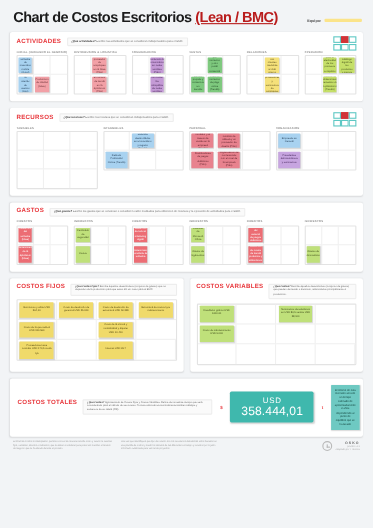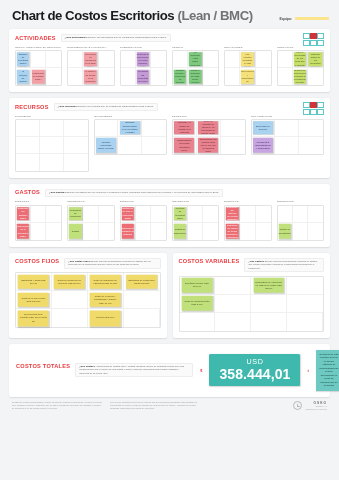--- a/index.html
+++ b/index.html
@@ -8,21 +8,21 @@
     font-family:"Liberation Sans", sans-serif;
     background:#f2f4f6;
     color:#2a2a2a;
     -webkit-font-smoothing:antialiased;
   }
   .page{ position:relative; width:339px; height:480px; padding:0 9px; }
 
   
   .topbar{ display:flex; align-items:flex-end; justify-content:space-between; padding:9px 1px 7px 3px; }
   .title{ font-size:13.2px; font-weight:bold; letter-spacing:-0.45px; color:#1b1b1b; line-height:1; }
-  .title .accent{ color:#737373; }
+  .title .accent{ color:#b91c1c;text-decoration:underline; }
   .equipo{ display:flex; align-items:baseline; gap:3px; padding-bottom:1px; }
   .equipo-lbl{ font-size:3.4px; font-weight:bold; color:#4a4a4a; }
   .equipo-val{ width:34px; height:3.2px; background:#fbe48a; border-radius:1px; }
 
   
   .card{ background:#ffffff; border-radius:2px; box-shadow:0 0.5px 1.4px rgba(0,0,0,.10); margin-bottom:6px; padding:5px 6px 6px 6px; position:relative; }
   .sec-head{ display:flex; align-items:flex-start; gap:5px; margin-bottom:3.5px; }
   .sec-title{ font-size:5.6px; font-weight:bold; color:#e8383d; letter-spacing:0.25px; white-space:nowrap; padding-top:0.5px; }
   .sec-hint{ background:#fafafa; border:0.4px solid #ededed; border-radius:1px; padding:1.2px 3px; font-size:2.5px; line-height:1.45; color:#6d6d6d; max-width:205px; }
   .sec-hint b{ color:#3a3a3a; font-style:italic; }
@@ -69,21 +69,21 @@
   .pairrow > .card{ flex:1; margin-bottom:0; min-width:0; }
   .sec-hint.sm{ font-size:2.3px; max-width:118px; }
 
   
   .totals{ background:#fff; border-radius:2px; box-shadow:0 0.5px 1.4px rgba(0,0,0,.10); padding:6px 7px; display:flex; align-items:center; gap:7px; min-height:38px; }
   .tot-left{ display:flex; align-items:flex-start; gap:5px; flex:0 0 auto; }
   .tot-mid{ flex:1; display:flex; align-items:center; justify-content:center; gap:7px; }
   .brk{ font-size:4px; font-weight:bold; color:#e8383d; }
   .amount{ background:#3fb8ad; color:#ffffff; border-radius:1.5px; padding:4px 10px; text-align:center; box-shadow:0.5px 0.8px 1.4px rgba(0,0,0,.17); }
   .amount .cur{ font-size:7.2px; letter-spacing:0.6px; display:block; line-height:1.1; }
-  .amount .val{ font-size:14px; font-weight:bold; display:block; line-height:1.15; letter-spacing:0.1px; }
+  .amount .val{ font-size:11px; font-weight:normal; display:block; line-height:1.15; letter-spacing:0.1px; }
   .tot-note{ background:#6ec9c2; color:#12443d; font-size:2.4px; line-height:1.45; padding:3px 3.5px; width:62px; border-radius:0.6px; text-align:center; box-shadow:0.5px 0.6px 1.1px rgba(0,0,0,.15); }
 
   
   .footer{ display:flex; gap:8px; padding:4px 3px 0 3px; align-items:flex-start; }
   .foot-col{ font-size:2.1px; line-height:1.5; color:#9a9a9a; width:90px; }
   .foot-spacer{ flex:1; }
   .brandbox{ display:flex; align-items:center; gap:3px; }
   .clock{ width:9px; height:9px; border:0.5px solid #b9b9b9; border-radius:50%; position:relative; }
   .clock:before{ content:""; position:absolute; left:50%; top:2px; width:0.5px; height:2.6px; background:#b9b9b9; }
   .clock:after{ content:""; position:absolute; left:50%; top:50%; width:2.6px; height:0.5px; background:#b9b9b9; }

